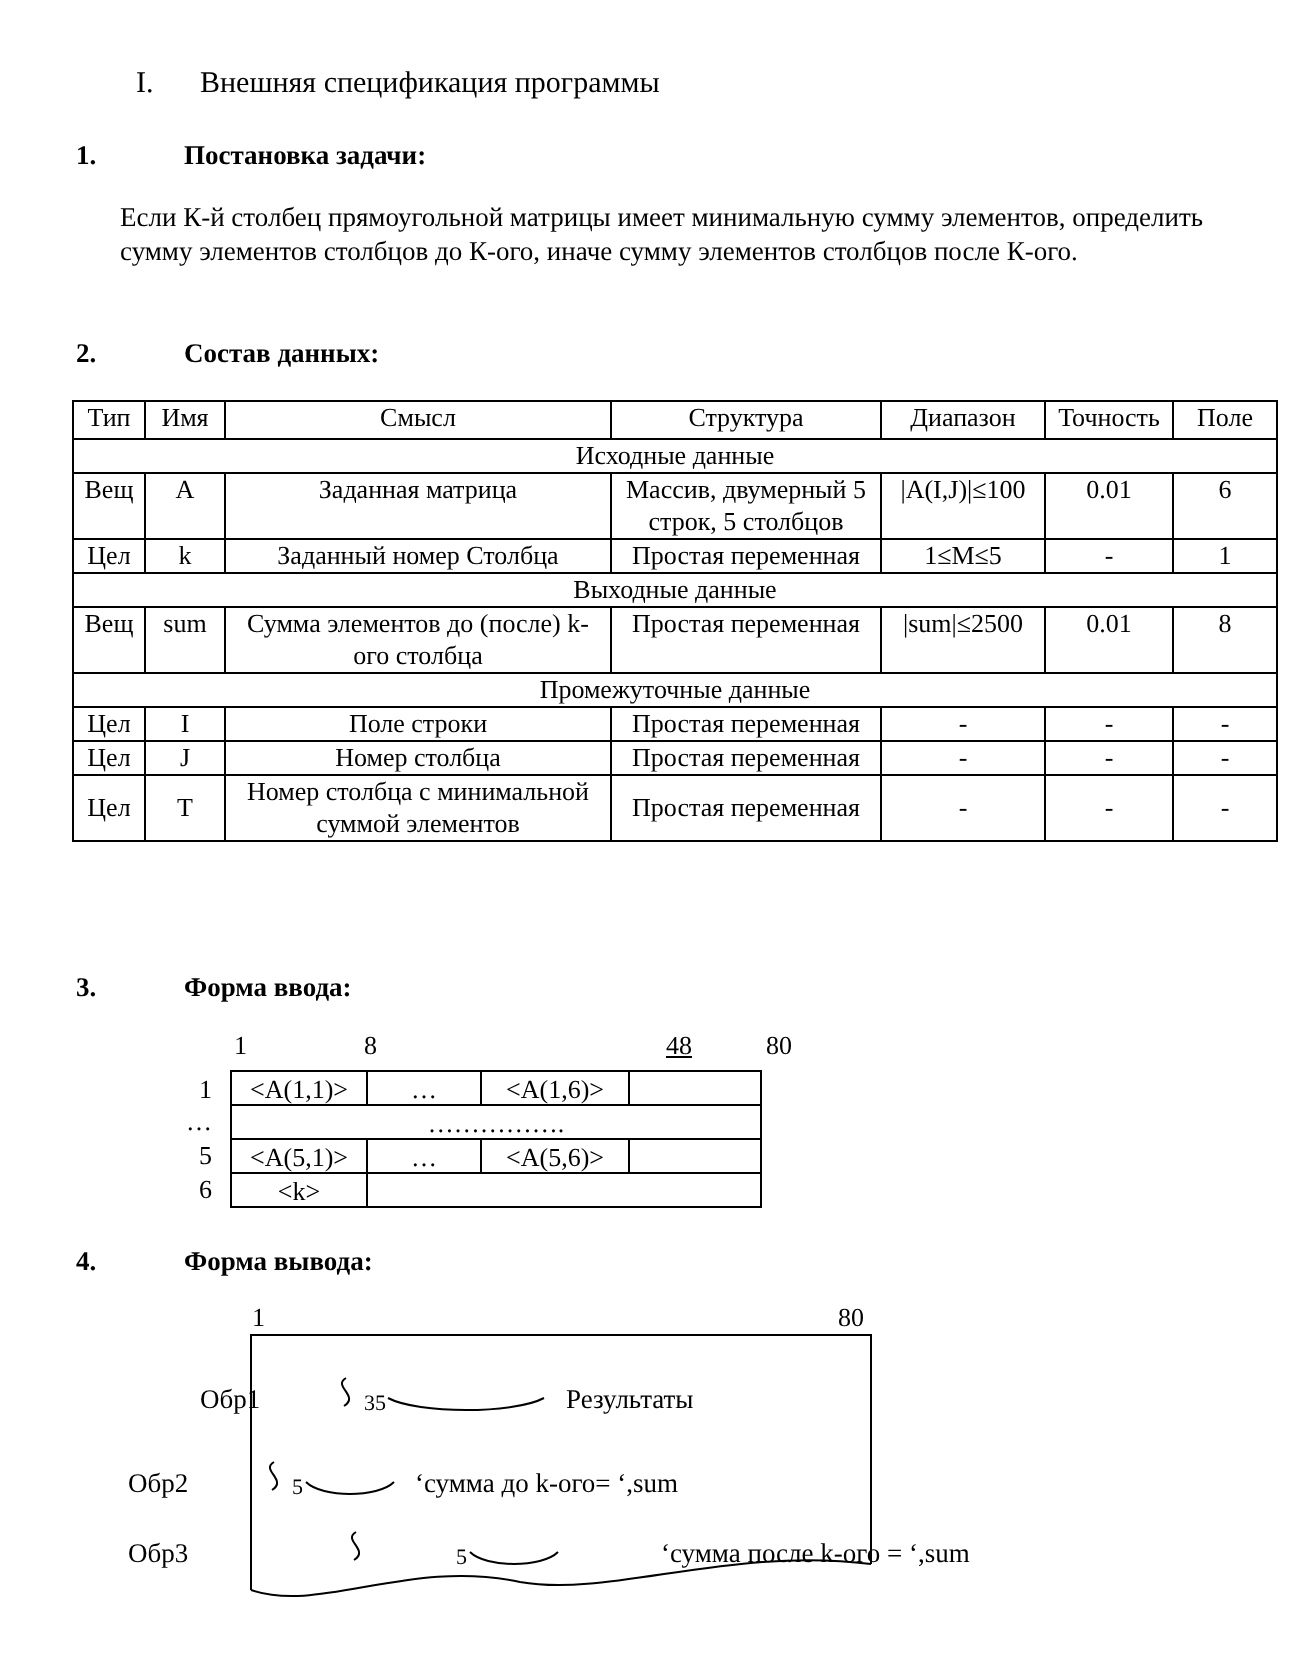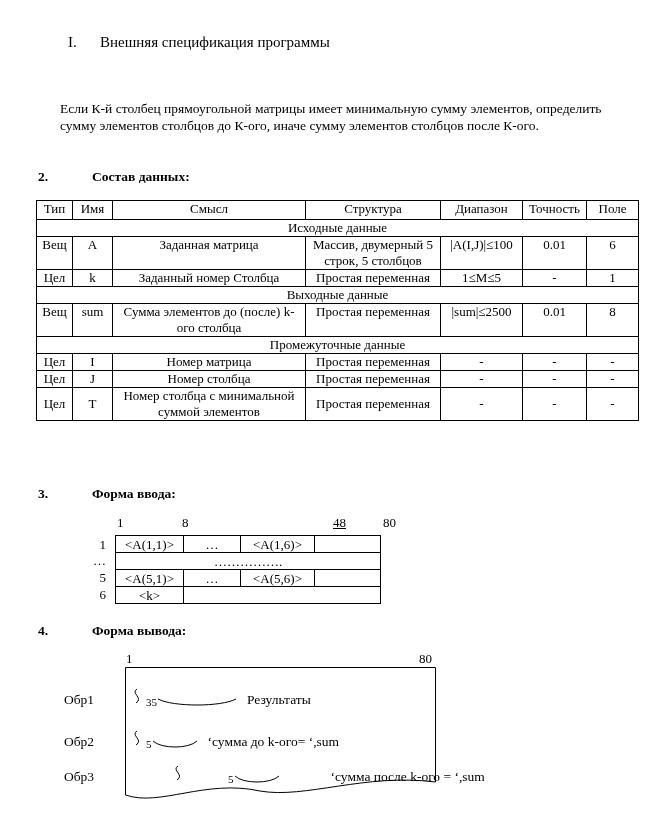--- a/index.html
+++ b/index.html
@@ -50,20 +50,23 @@
 </style>
 </head>
 <body>
 
 <div class="page">
 
   <div class="doc-title">
     <span class="tnum">I.</span><span>Внешняя спецификация программы</span>
   </div>
 
+  <div class="sec-head" style="top:70px;">
+    <span class="snum">1.</span><span>Постановка задачи:</span>
+  </div>
   <div class="task-text">Если К-й столбец прямоугольной матрицы имеет минимальную сумму элементов, определить сумму элементов столбцов до К-ого, иначе сумму элементов столбцов после К-ого.</div>
 
   <div class="sec-head" style="top:169px;">
     <span class="snum">2.</span><span>Состав данных:</span>
   </div>
 
   <table class="data-table">
     <colgroup>
       <col style="width:36px">
         <col style="width:40px">
@@ -115,21 +118,21 @@
         <td>|sum|≤2500</td>
         <td>0.01</td>
         <td>8</td>
       </tr>
       <tr class="grp">
         <td colspan="7">Промежуточные данные</td>
       </tr>
       <tr>
         <td>Цел</td>
         <td>I</td>
-        <td>Номер матрица</td>
+        <td>Поле строки</td>
         <td>Простая переменная</td>
         <td>-</td>
         <td>-</td>
         <td>-</td>
       </tr>
       <tr>
         <td>Цел</td>
         <td>J</td>
         <td>Номер столбца</td>
         <td>Простая переменная</td>
@@ -200,21 +203,21 @@
   </div>
 
   <div class="output-diagram">
     <span class="ruler-mark" style="left:126px;">1</span>
     <span class="ruler-mark" style="left:419px;">80</span>
 
     <svg class="paper-shape" width="313" height="142" viewBox="0 0 313 142">
       <path d="M0.5,128 L0.5,0.5 L310.5,0.5 L310.5,115 M0.5,128 C35,140 80,112 135,124 C180,132 240,106 310.5,115" fill="none" stroke="#000" stroke-width="1"></path>
     </svg>
 
-    <div class="out-line" style="top:36px;">
+    <div class="out-line" style="top:36px;margin-left:36px;">
       <span class="olabel">Обр1</span>
       <span class="squiggle">
         <svg width="12" height="16" viewBox="0 0 12 16">
             <path d="M9,1 C2,5 16,10 8,15" fill="none" stroke="#000" stroke-width="1"></path>
           </svg>
       </span>
       <span class="brace">
         <span class="bnum">35</span>
         <svg width="80" height="9" viewBox="0 0 80 9">
             <path d="M1,1 C16,9 64,9 79,1" fill="none" stroke="#000" stroke-width="1"></path>

